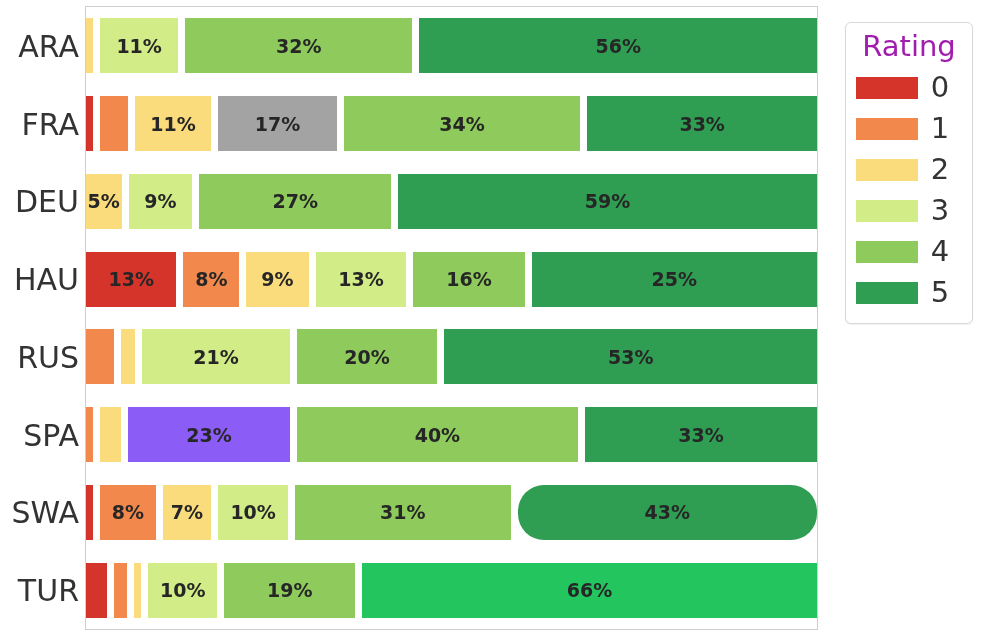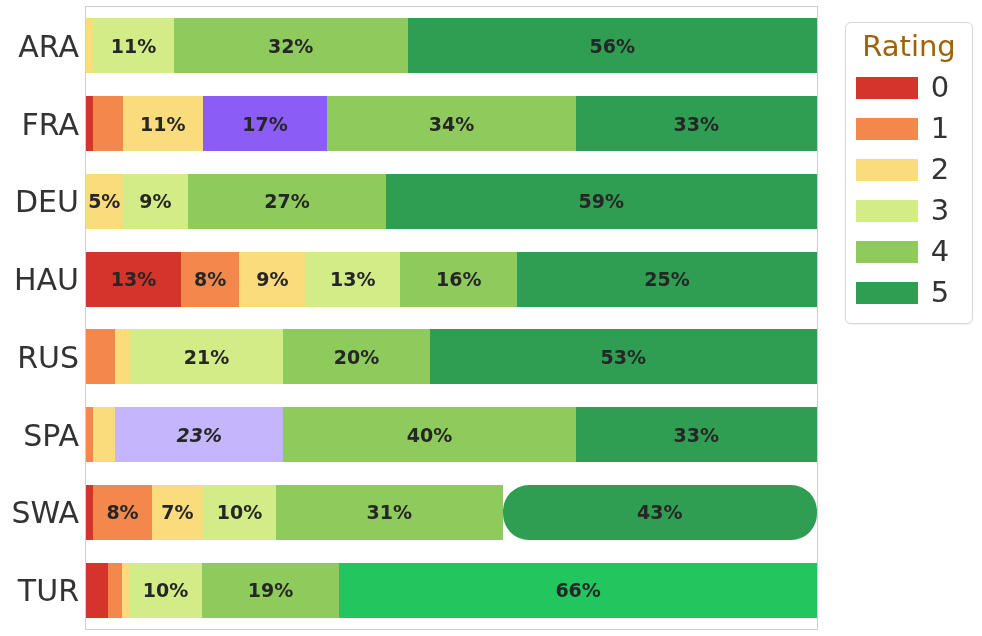--- a/index.html
+++ b/index.html
@@ -41,20 +41,21 @@
     height: 622px;
   }
 
   .bar-row {
     position: absolute;
     left: 0;
     width: 100%;
     display: flex;
     flex-direction: row;
     align-items: stretch;
+    gap: 7px;
   }
 
   .seg {
     position: relative;
     height: 100%;
     display: flex;
     align-items: center;
     justify-content: center;
     overflow: hidden;
     box-sizing: border-box;
@@ -96,21 +97,21 @@
     width: 128px;
     padding: 8px 10px 10px 10px;
     box-sizing: border-box;
     background: #ffffff;
     border: 1px solid #d8d8d8;
     border-radius: 6px;
     box-shadow: 0 1px 2px rgba(0,0,0,0.06);
   }
   #legend-title {
     font-size: 29px;
-    color: #a16207;
+    color: #a21caf;
     text-align: center;
     margin-bottom: 6px;
     font-family: "DejaVu Sans", sans-serif;
     line-height: 1.05;
   }
   .legend-row {
     display: flex;
     align-items: center;
     height: 41px;
   }
@@ -158,21 +159,21 @@
         <div class="seg" style="width: 56%; background: rgb(47, 158, 82);">
           <span class="seg-label">56%</span>
         </div>
       </div>
       <div class="bar-row" style="top: 89.125px; height: 55px;">
         <div class="seg" style="width: 1%; background: rgb(213, 52, 42);"></div>
         <div class="seg" style="width: 4%; background: rgb(242, 136, 75);"></div>
         <div class="seg" style="width: 11%; background: rgb(250, 220, 125);">
           <span class="seg-label">11%</span>
         </div>
-        <div class="seg" style="width: 17%; background: #8b5cf6;">
+        <div class="seg" style="width: 17%; background: #a3a3a3;">
           <span class="seg-label">17%</span>
         </div>
         <div class="seg" style="width: 34%; background: rgb(142, 203, 92);">
           <span class="seg-label">34%</span>
         </div>
         <div class="seg" style="width: 33%; background: rgb(47, 158, 82);">
           <span class="seg-label">33%</span>
         </div>
       </div>
       <div class="bar-row" style="top: 166.875px; height: 55px;">
@@ -218,21 +219,21 @@
         <div class="seg" style="width: 20%; background: rgb(142, 203, 92);">
           <span class="seg-label">20%</span>
         </div>
         <div class="seg" style="width: 53%; background: rgb(47, 158, 82);">
           <span class="seg-label">53%</span>
         </div>
       </div>
       <div class="bar-row" style="top: 400.125px; height: 55px;">
         <div class="seg" style="width: 1%; background: rgb(242, 136, 75);"></div>
         <div class="seg" style="width: 3%; background: rgb(250, 220, 125);"></div>
-        <div class="seg" style="width: 23%; background: #c4b5fd; font-style: italic;">
+        <div class="seg" style="width: 23%; background: #8b5cf6;">
           <span class="seg-label">23%</span>
         </div>
         <div class="seg" style="width: 40%; background: rgb(142, 203, 92);">
           <span class="seg-label">40%</span>
         </div>
         <div class="seg" style="width: 33%; background: rgb(47, 158, 82);">
           <span class="seg-label">33%</span>
         </div>
       </div>
       <div class="bar-row" style="top: 477.875px; height: 55px;">

